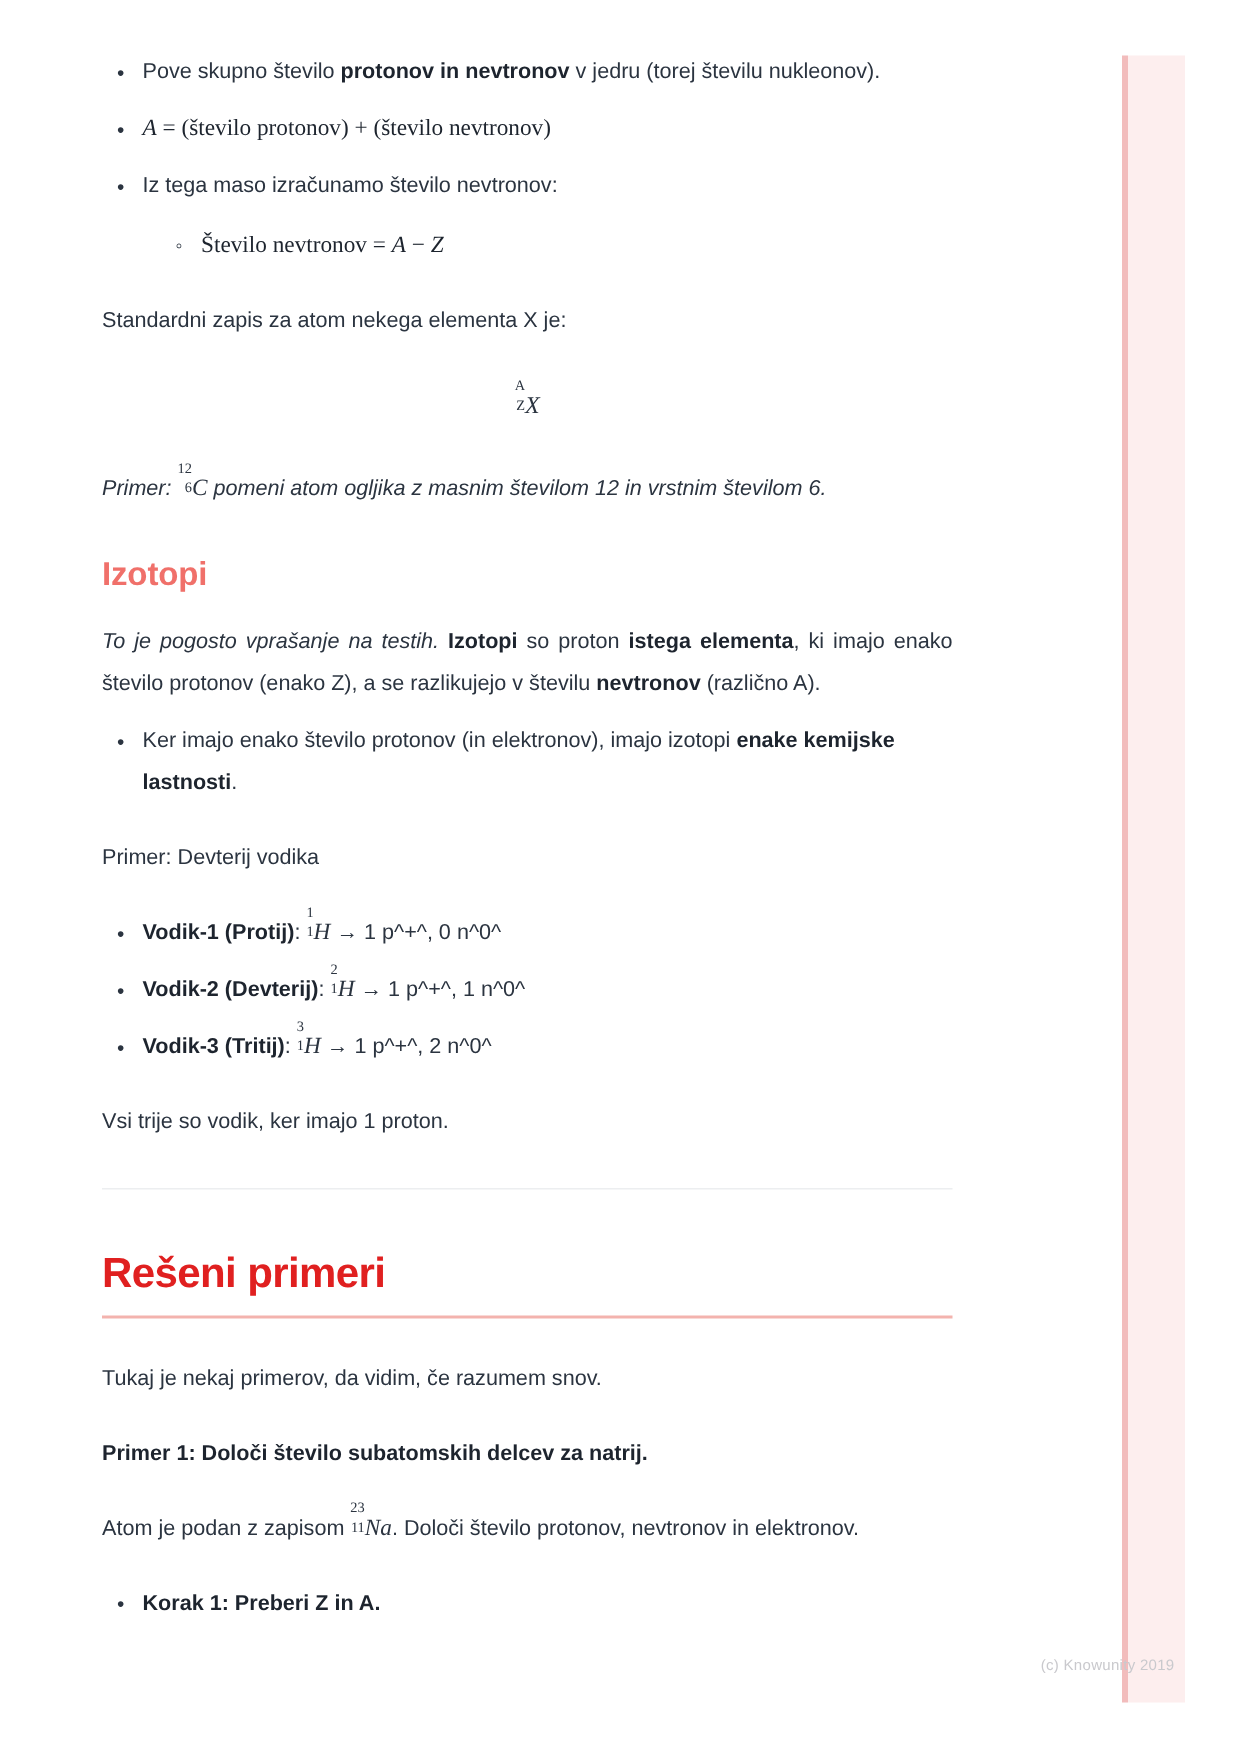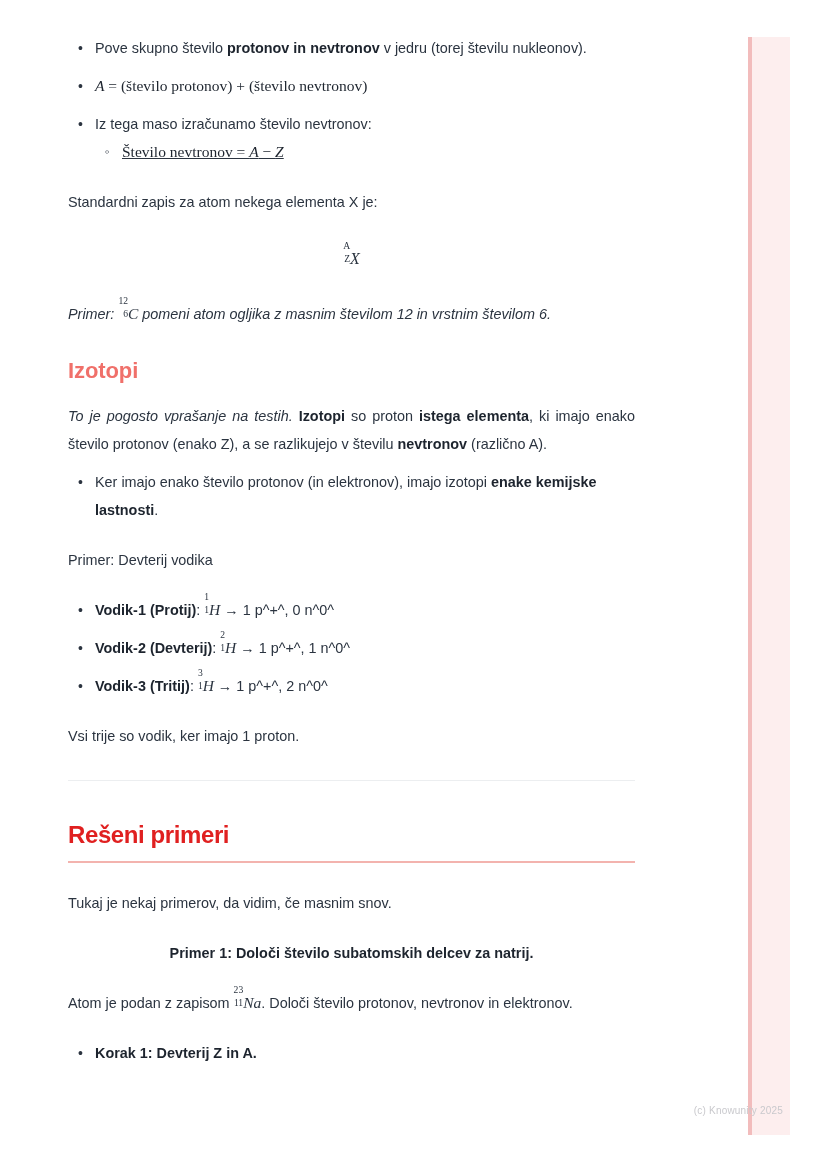--- a/index.html
+++ b/index.html
@@ -56,21 +56,21 @@
   p {
     margin: 0 0 10px 0;
     font-size: 14.4px;
     line-height: 28px;
     color: #2b3440;
   }
   p.just { text-align: justify; }
   p.spaced { margin-top: 22px; margin-bottom: 22px; }
 
   .em { font-style: italic; }
-  .bold { font-weight: bold; color: #1d242e; text-align: center; }
+  .bold { font-weight: bold; color: #1d242e; }
 
   
   ul.lvl1 {
     margin: 0 0 12px 0;
     padding-left: 27px;
     list-style: none;
   }
   ul.lvl1 > li {
     position: relative;
     font-size: 14.4px;
@@ -80,24 +80,23 @@
   }
   ul.lvl1 > li::before {
     content: "\2022";
     position: absolute;
     left: -17px;
     top: 0;
     font-size: 14px;
     color: #2b3440;
   }
   ul.lvl2 {
-    margin: 0;
+    margin: 12px;
     padding-left: 27px;
     list-style: none;
-    text-decoration: underline;
   }
   ul.lvl2 > li {
     position: relative;
     font-size: 14.4px;
     line-height: 28px;
   }
   ul.lvl2 > li::before {
     content: "\25E6";
     position: absolute;
     left: -17px;
@@ -163,21 +162,21 @@
   
   h2.sec {
     margin: 30px 0 18px 0;
     font-size: 22px;
     font-weight: bold;
     color: #f0706a;
     letter-spacing: -0.1px;
   }
   h1.major {
     margin: 0 0 0 0;
-    font-size: 24px;
+    font-size: 28px;
     font-weight: bold;
     color: #e02020;
     letter-spacing: -0.4px;
   }
   .major-rule {
     height: 2px;
     background: #f3b3ae;
     margin: 12px 0 26px 0;
   }
   .hr-light {
@@ -188,21 +187,21 @@
   }
 
   .arrow { font-size: 14.4px; }
 </style>
 </head>
 <body>
 
 <div id="edge-rule"></div>
 <div id="edge-panel"></div>
 
-<div id="watermark">(c) Knowunity 2025</div>
+<div id="watermark">(c) Knowunity 2019</div>
 
 <div id="content">
 
   <ul class="lvl1">
     <li>
       <span>Pove skupno število </span><span class="bold">protonov in nevtronov</span><span> v jedru (torej številu nukleonov).</span>
     </li>
     <li>
       <span class="math">A</span><span class="math math-up"> = (število protonov) + (število nevtronov)</span>
     </li>
@@ -258,27 +257,27 @@
     </li>
   </ul>
 
   <p class="spaced">Vsi trije so vodik, ker imajo 1 proton.</p>
 
   <div class="hr-light"></div>
 
   <h1 class="major">Rešeni primeri</h1>
   <div class="major-rule"></div>
 
-  <p class="spaced">Tukaj je nekaj primerov, da vidim, če masnim snov.</p>
+  <p class="spaced">Tukaj je nekaj primerov, da vidim, če razumem snov.</p>
 
   <p class="spaced bold">Primer 1: Določi število subatomskih delcev za natrij.</p>
 
   <p class="just spaced">
     <span>Atom je podan z zapisom </span><span class="nuc"><span class="stack"><span class="sup">23</span><span class="sub">11</span></span><span class="sym">Na</span></span><span>. Določi število protonov, nevtronov in elektronov.</span>
   </p>
 
   <ul class="lvl1">
     <li>
-      <span class="bold">Korak 1: Devterij Z in A.</span>
+      <span class="bold">Korak 1: Preberi Z in A.</span>
     </li>
   </ul>
 
 </div>
 
 </body></html>

